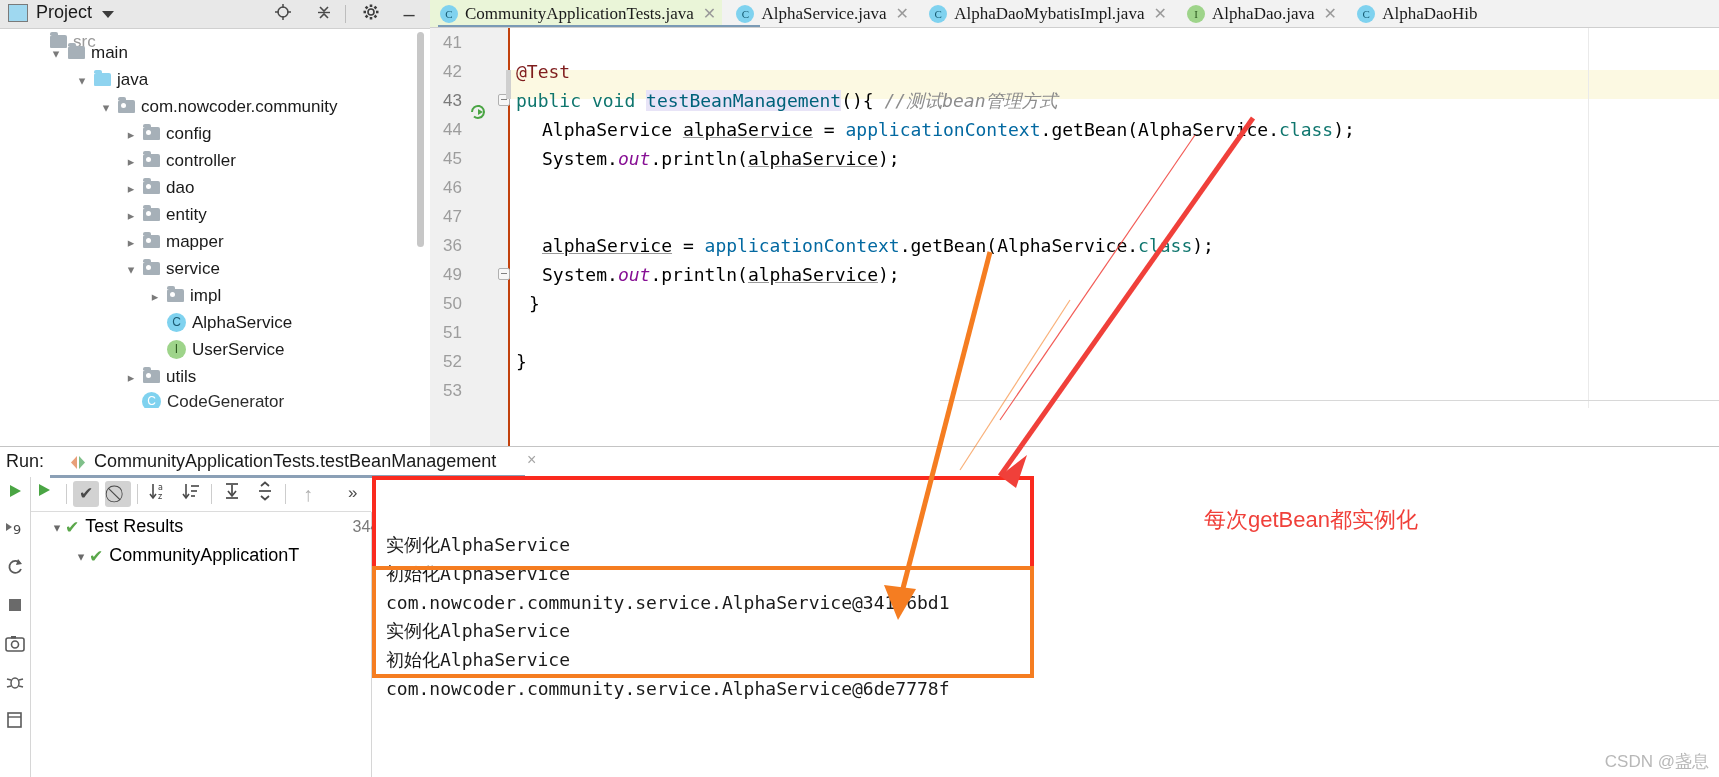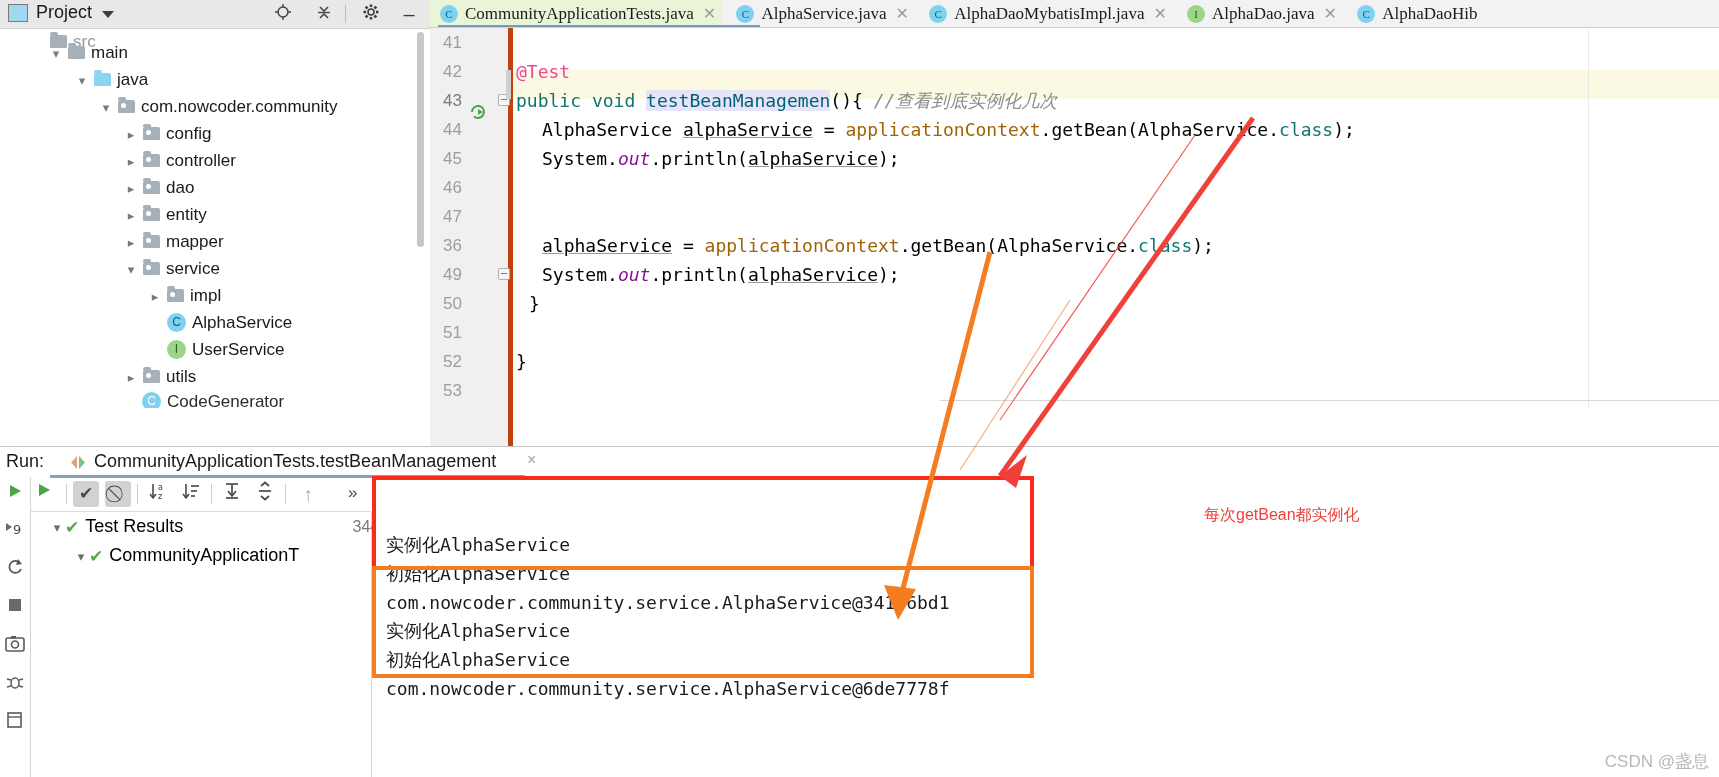--- a/index.html
+++ b/index.html
@@ -39,35 +39,35 @@
 
   
   #editor{position:absolute;left:430px;top:0;width:1289px;height:446px;background:#fff;}
   #tabstrip{position:absolute;left:0;top:0;width:1289px;height:27px;background:#f2f2f2;border-bottom:1px solid #cfcfcf;overflow:hidden;white-space:nowrap;font-family:Liberation Serif, serif;}
   .etab{display:inline-block;height:27px;line-height:27px;padding:0 6px 0 10px;font-size:17px;color:#1a1a1a;vertical-align:top;}
   .etab.active{background:#eaf5d8;}
   .etab .tbadge{display:inline-block;width:18px;height:18px;border-radius:50%;line-height:18px;text-align:center;font-size:11px;vertical-align:middle;margin:0 7px 3px 0;}
   .etab .tclose{color:#9a9a9a;margin-left:9px;font-size:16px;}
   #tab-underline{position:absolute;left:0;top:25px;height:2px;background:#7a9ab5;}
 
-  #gutter{position:absolute;left:0;top:28px;width:78px;height:418px;background:#f0f0f0;border-right:5px solid #c2410c;}
+  #gutter{position:absolute;left:0;top:28px;width:78px;height:418px;background:#f0f0f0;border-right:2px solid #c2410c;}
   .lno{position:absolute;right:46px;font-size:17px;color:#9d9d9d;line-height:29px;height:29px;}
   .lno.cur{color:#7a7a7a;}
   #gutter-run-icon{position:absolute;left:40px;top:76px;width:16px;height:16px;}
   .fold{position:absolute;left:68px;width:12px;height:12px;border:1px solid #b0b0b0;border-radius:2px;background:#f7f7f7;box-sizing:border-box;}
   .fold:after{content:"";position:absolute;left:2px;top:4px;width:6px;height:1px;background:#808080;}
   #cur-line-hl{position:absolute;left:0;top:70px;width:1289px;height:29px;background:#fcf9e2;}
   #left-marker{position:absolute;left:76px;top:70px;width:5px;height:29px;background:#cfcfcf;}
   #code{position:absolute;left:86px;top:28px;width:1200px;height:418px;}
   .cl{position:absolute;left:0;height:29px;line-height:29px;white-space:pre;font-size:18px;font-family:"DejaVu Sans Mono","Liberation Mono",monospace;}
   .kw{color:#0f766e;}
-  .ann{color:#ec4899;}
+  .ann{color:#7f1d1d;}
   .mth-hl{background:#e8e4f7;color:#00627a;}
   .fld{color:#871094;font-style:italic;}
-  .cls{color:#a16207;}
+  .cls{color:#0369a1;}
   .cmt{color:#8c8c8c;font-style:italic;}
   .var{text-decoration:underline;text-decoration-color:#9a9a9a;}
   #editor-right-border{position:absolute;left:1158px;top:28px;width:1px;height:380px;background:#eaeaea;}
   #editor-hsplit{position:absolute;left:510px;top:400px;width:779px;height:1px;background:#d8d8d8;}
 
   
   #run-panel{position:absolute;left:0;top:446px;width:1719px;height:331px;background:#fff;border-top:1px solid #c4c4c4;}
   #run-tabbar{position:absolute;left:0;top:0;width:1719px;height:30px;background:#fff;}
   #run-label{position:absolute;left:6px;top:4px;font-size:18px;color:#1a1a1a;}
   #run-tab{position:absolute;left:62px;top:0;height:30px;}
@@ -94,21 +94,21 @@
   .tr.sel .tm{color:#3a3a3a;}
   .chk{display:inline-block;color:#5aa74a;font-size:17px;vertical-align:middle;margin-right:6px;}
 
   #console{position:absolute;left:372px;top:65px;width:1347px;height:266px;background:#fff;}
   .cline{position:absolute;left:14px;height:29px;line-height:29px;white-space:pre;font-size:18px;font-family:"DejaVu Sans Mono","Liberation Mono",monospace;color:#1a1a1a;}
 
   
   .box{position:absolute;box-sizing:border-box;}
   #box-red{border:4px solid #fa2a1e;}
   #box-orange{border:4px solid #f57d21;}
-  #note-right{position:absolute;font-size:16px;color:#f0403a;white-space:nowrap;}
+  #note-right{position:absolute;font-size:22px;color:#f0403a;white-space:nowrap;}
   #watermark{position:absolute;right:10px;bottom:4px;font-size:17px;color:#b8b8b8;white-space:nowrap;}
   svg.arrow{position:absolute;left:0;top:0;width:1719px;height:777px;pointer-events:none;}
 </style>
 </head>
 <body>
 
 <div id="top-area">
 
   <div id="project-panel">
     <div id="project-header">
@@ -228,21 +228,21 @@
           </svg>
       </span>
       <span class="fold" style="top:66px"></span>
       <span class="fold" style="top:240px"></span>
     </div>
     <div id="left-marker"></div>
 
     <div id="code" class="mono">
       <div class="cl" style="top:29px"><span class="ann">@Test</span></div>
 
-      <div class="cl" style="top:58px"><span class="kw">public</span> <span class="kw">void</span> <span class="mth-hl">testBeanManagemen</span><span>(){</span> <span class="cmt">//查看到底实例化几次</span></div>
+      <div class="cl" style="top:58px"><span class="kw">public</span> <span class="kw">void</span> <span class="mth-hl">testBeanManagement</span><span>(){</span> <span class="cmt">//测试bean管理方式</span></div>
 
       <div class="cl" style="top:87px;left:26px"><span>AlphaService</span> <span class="var">alphaService</span> <span>=</span> <span class="cls">applicationContext</span><span>.getBean(</span><span>AlphaService</span><span>.</span><span class="kw">class</span><span>);</span></div>
 
       <div class="cl" style="top:116px;left:26px"><span>System</span><span>.</span><span class="fld">out</span><span>.println(</span><span class="var">alphaService</span><span>);</span></div>
 
 
       <div class="cl" style="top:203px;left:26px"><span class="var">alphaService</span> <span>=</span> <span class="cls">applicationContext</span><span>.getBean(</span><span>AlphaService</span><span>.</span><span class="kw">class</span><span>);</span></div>
 
       <div class="cl" style="top:232px;left:26px"><span>System</span><span>.</span><span class="fld">out</span><span>.println(</span><span class="var">alphaService</span><span>);</span></div>
 

